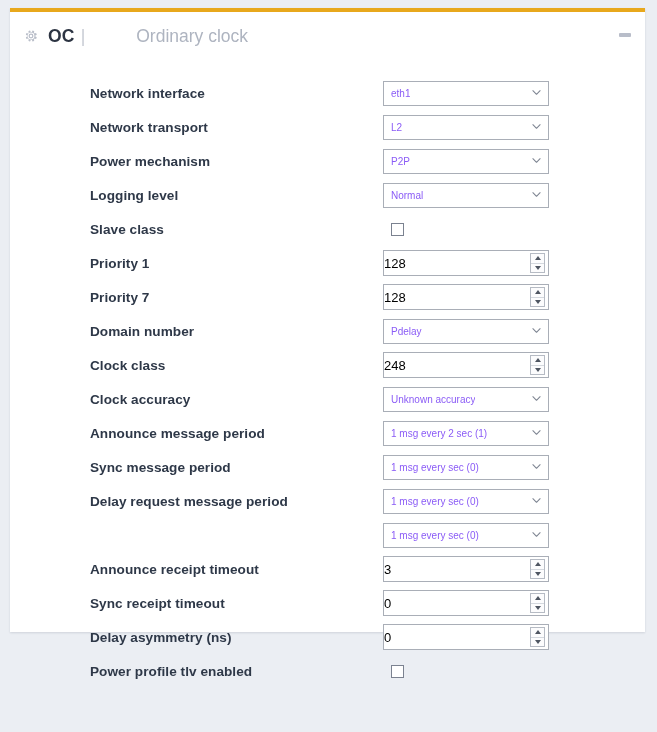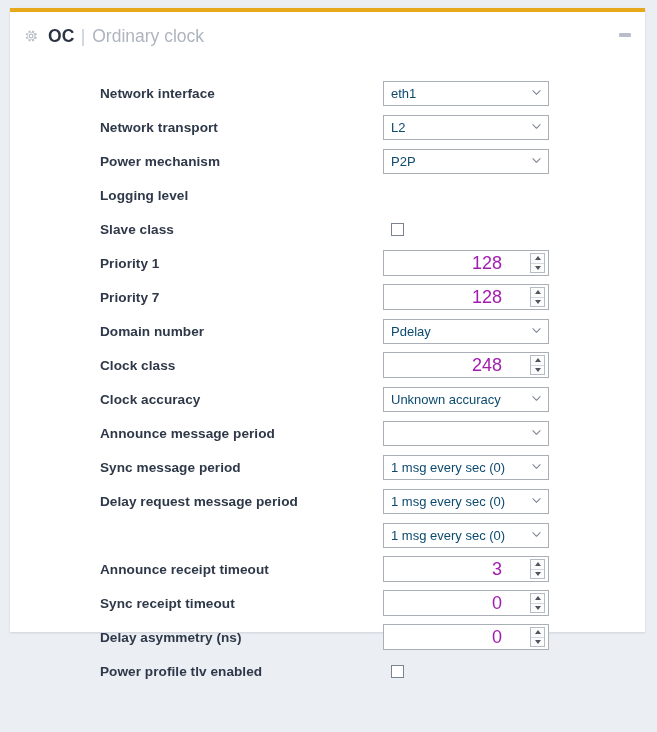--- a/index.html
+++ b/index.html
@@ -53,20 +53,21 @@
   .title-sep {
     font-size: 17.5px;
     color: #c6cad3;
     margin: 0 7px 0 6px;
     font-weight: 400;
   }
   .title-name {
     font-size: 17.5px;
     color: #aeb4c0;
     font-weight: 400;
+    margin-left: 44px;
   }
 
   #minimize-btn {
     position: absolute;
     right: 14px;
     top: 18px;
     width: 13px;
     height: 9px;
     display: flex;
     align-items: center;
@@ -92,21 +93,21 @@
 
   .form-row {
     position: relative;
     height: 34px;
     display: flex;
     align-items: center;
   }
 
   .row-label {
     position: absolute;
-    left: 90px;
+    left: 80px;
     font-size: 13.6px;
     font-weight: 700;
     color: #2e3848;
     white-space: nowrap;
     letter-spacing: .05px;
   }
 
   .control-slot {
     position: absolute;
     left: 373px;
@@ -121,22 +122,22 @@
     width: 166px;
     height: 25px;
     border: 1px solid #a9aeb7;
     background: #fff;
     box-sizing: border-box;
     display: flex;
     align-items: center;
     cursor: pointer;
   }
   .ui-select .sel-value {
-    font-size: 13px;
-    color: #0c4a6e;
+    font-size: 10px;
+    color: #8b5cf6;
     padding-left: 7px;
     white-space: nowrap;
     overflow: hidden;
     text-overflow: ellipsis;
     max-width: 140px;
   }
   .chev {
     position: absolute;
     right: 7px;
     top: 50%;
@@ -153,23 +154,22 @@
     width: 166px;
     height: 26px;
     border: 1px solid #a9aeb7;
     background: #fff;
     box-sizing: border-box;
     display: flex;
     align-items: center;
     justify-content: flex-end;
   }
   .ui-spinner .spin-value {
-    font-size: 18px;
-    color: #a21caf;
-    text-align: right;
+    font-size: 13px;
+    color: #000000;
     padding-right: 46px;
     width: 100%;
     box-sizing: border-box;
   }
   .spin-btns {
     position: absolute;
     right: 3px;
     top: 2px;
     bottom: 2px;
     width: 15px;
@@ -264,20 +264,30 @@
             <span class="chev">
               <svg viewBox="0 0 10 10" width="9" height="9" aria-hidden="true">
                 <path d="M1 3 L5 7 L9 3" fill="none" stroke="#7d8491" stroke-width="1.2" stroke-linecap="round" stroke-linejoin="round"></path>
               </svg>
             </span>
           </div>
         </div>
       </div>
       <div class="form-row">
         <div class="row-label">Logging level</div>
+        <div class="control-slot">
+          <div class="ui-select">
+            <span class="sel-value">Normal</span>
+            <span class="chev">
+              <svg viewBox="0 0 10 10" width="9" height="9" aria-hidden="true">
+                <path d="M1 3 L5 7 L9 3" fill="none" stroke="#7d8491" stroke-width="1.2" stroke-linecap="round" stroke-linejoin="round"></path>
+              </svg>
+            </span>
+          </div>
+        </div>
       </div>
       <div class="form-row">
         <div class="row-label">Slave class</div>
         <div class="control-slot">
           <span class="ui-checkbox"></span>
         </div>
       </div>
       <div class="form-row">
         <div class="row-label">Priority 1</div>
         <div class="control-slot">
@@ -349,20 +359,21 @@
                 <path d="M1 3 L5 7 L9 3" fill="none" stroke="#7d8491" stroke-width="1.2" stroke-linecap="round" stroke-linejoin="round"></path>
               </svg>
             </span>
           </div>
         </div>
       </div>
       <div class="form-row">
         <div class="row-label">Announce message period</div>
         <div class="control-slot">
           <div class="ui-select">
+            <span class="sel-value">1 msg every 2 sec (1)</span>
             <span class="chev">
               <svg viewBox="0 0 10 10" width="9" height="9" aria-hidden="true">
                 <path d="M1 3 L5 7 L9 3" fill="none" stroke="#7d8491" stroke-width="1.2" stroke-linecap="round" stroke-linejoin="round"></path>
               </svg>
             </span>
           </div>
         </div>
       </div>
       <div class="form-row">
         <div class="row-label">Sync message period</div>

